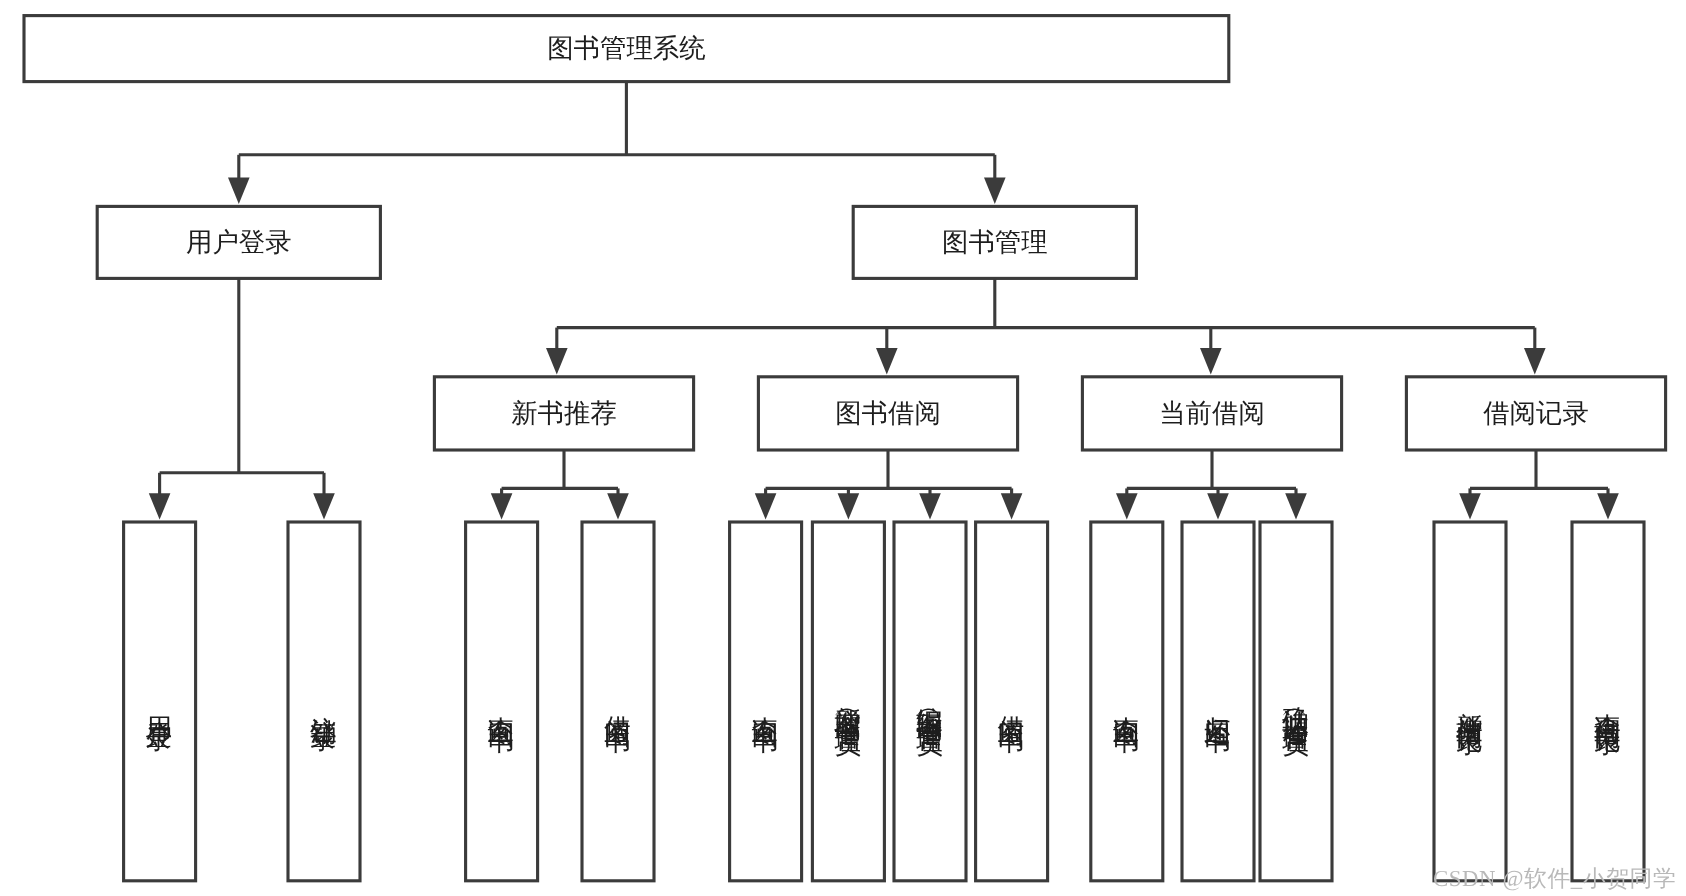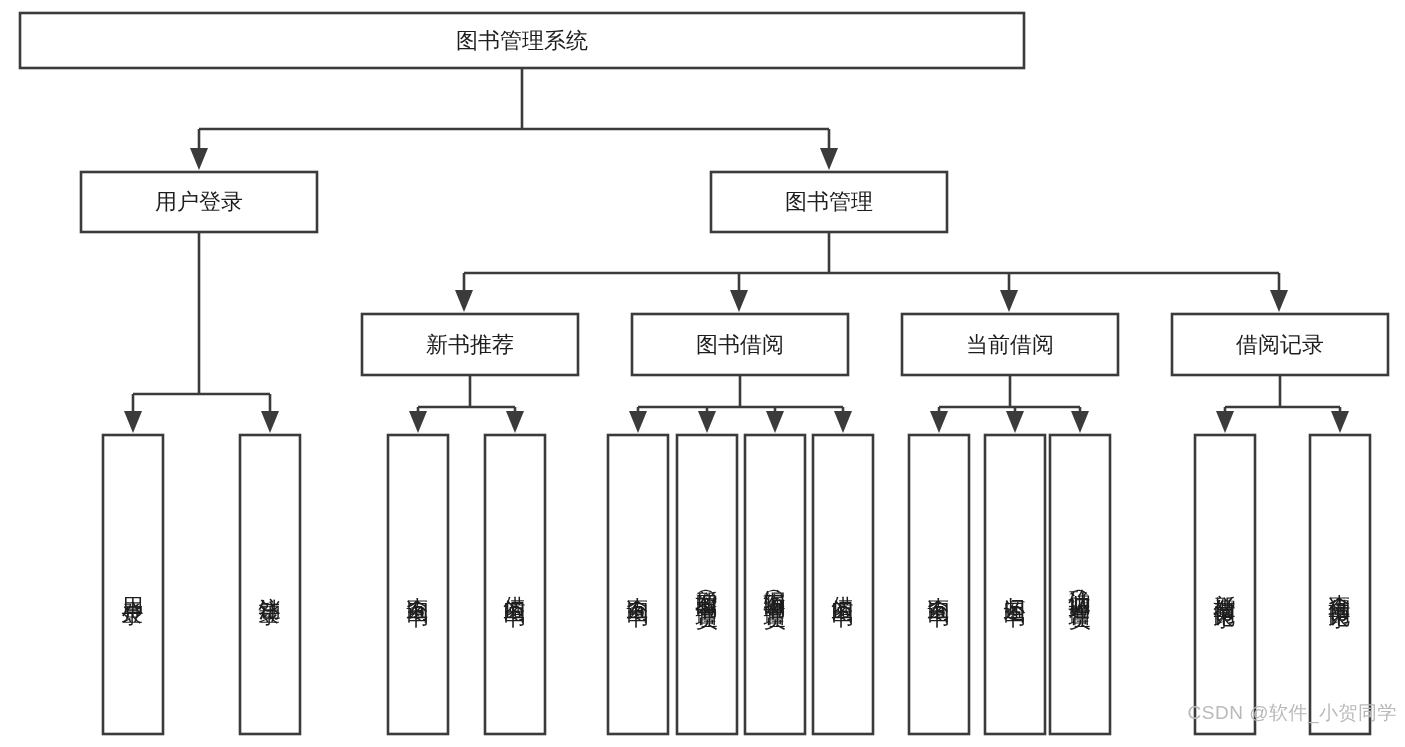--- a/index.html
+++ b/index.html
@@ -62,22 +62,22 @@
     font-family: "Liberation Sans", "DejaVu Sans", sans-serif;
     font-size: 22px;
     line-height: 1.32;
     color: #1d1d1d;
     letter-spacing: 3px;
     white-space: nowrap;
   }
   .watermark {
     position: absolute;
     right: 8px;
-    bottom: 21px;
-    font-family: Liberation Sans, sans-serif;
+    bottom: 2px;
+    font-family: Liberation Serif, serif;
     font-size: 19px;
     color: #b9b9b9;
     white-space: nowrap;
     letter-spacing: 0.5px;
   }
 </style>
 </head>
 <body>
 
 <div id="diagram-root">

